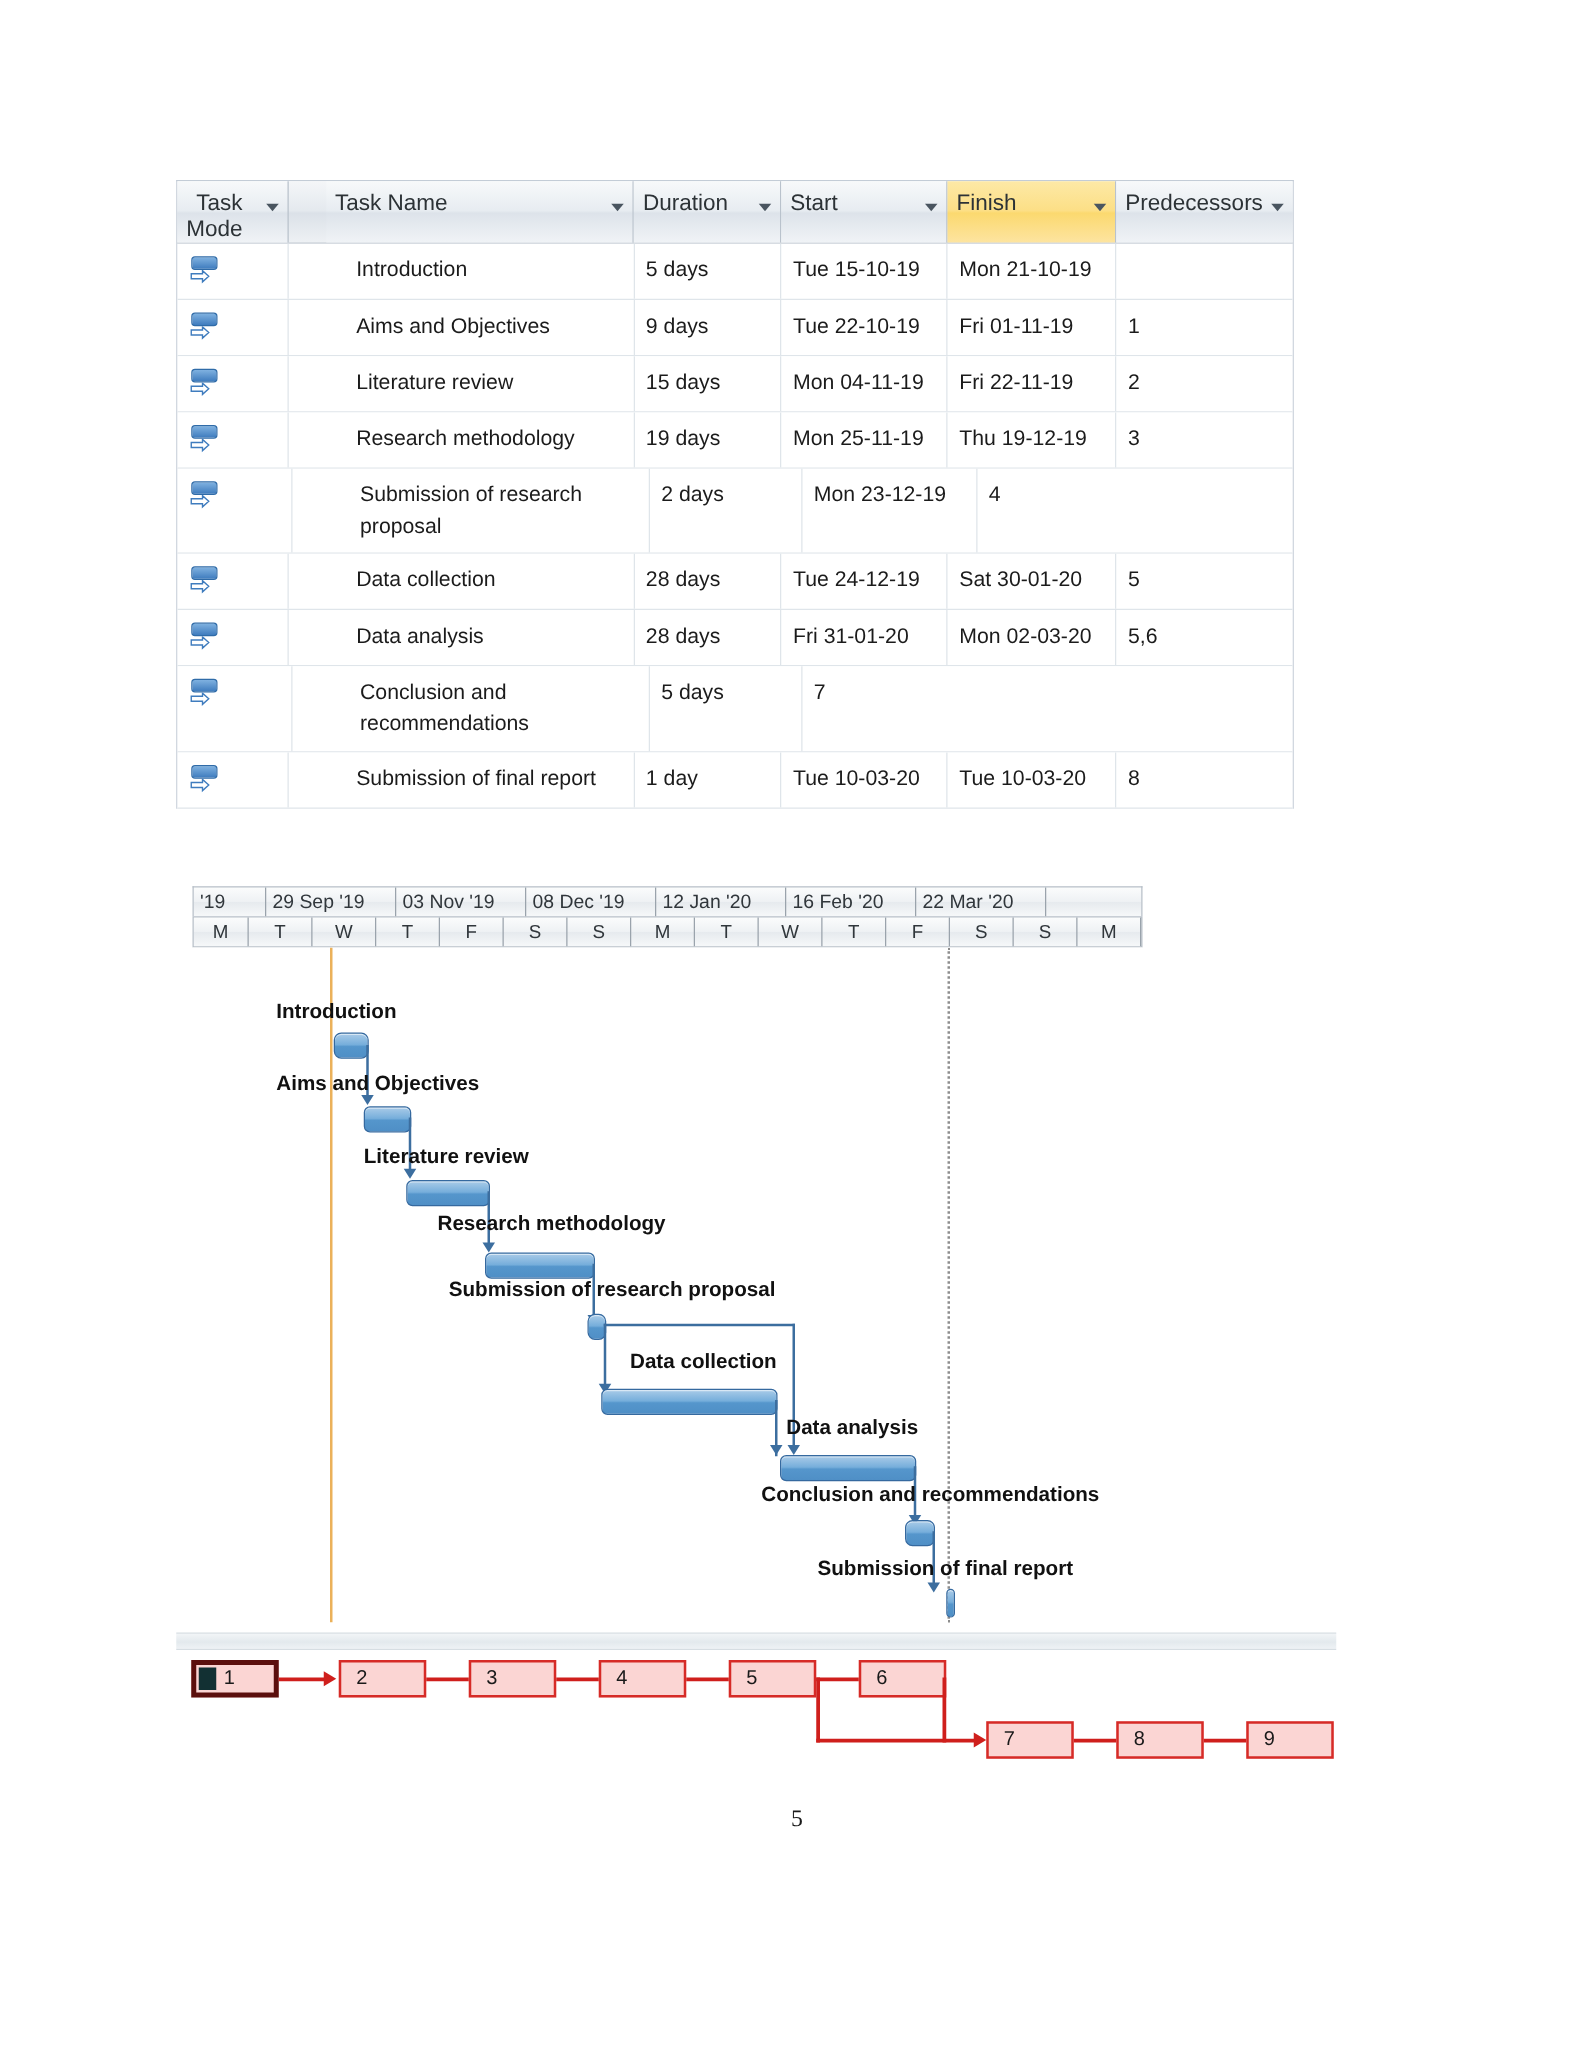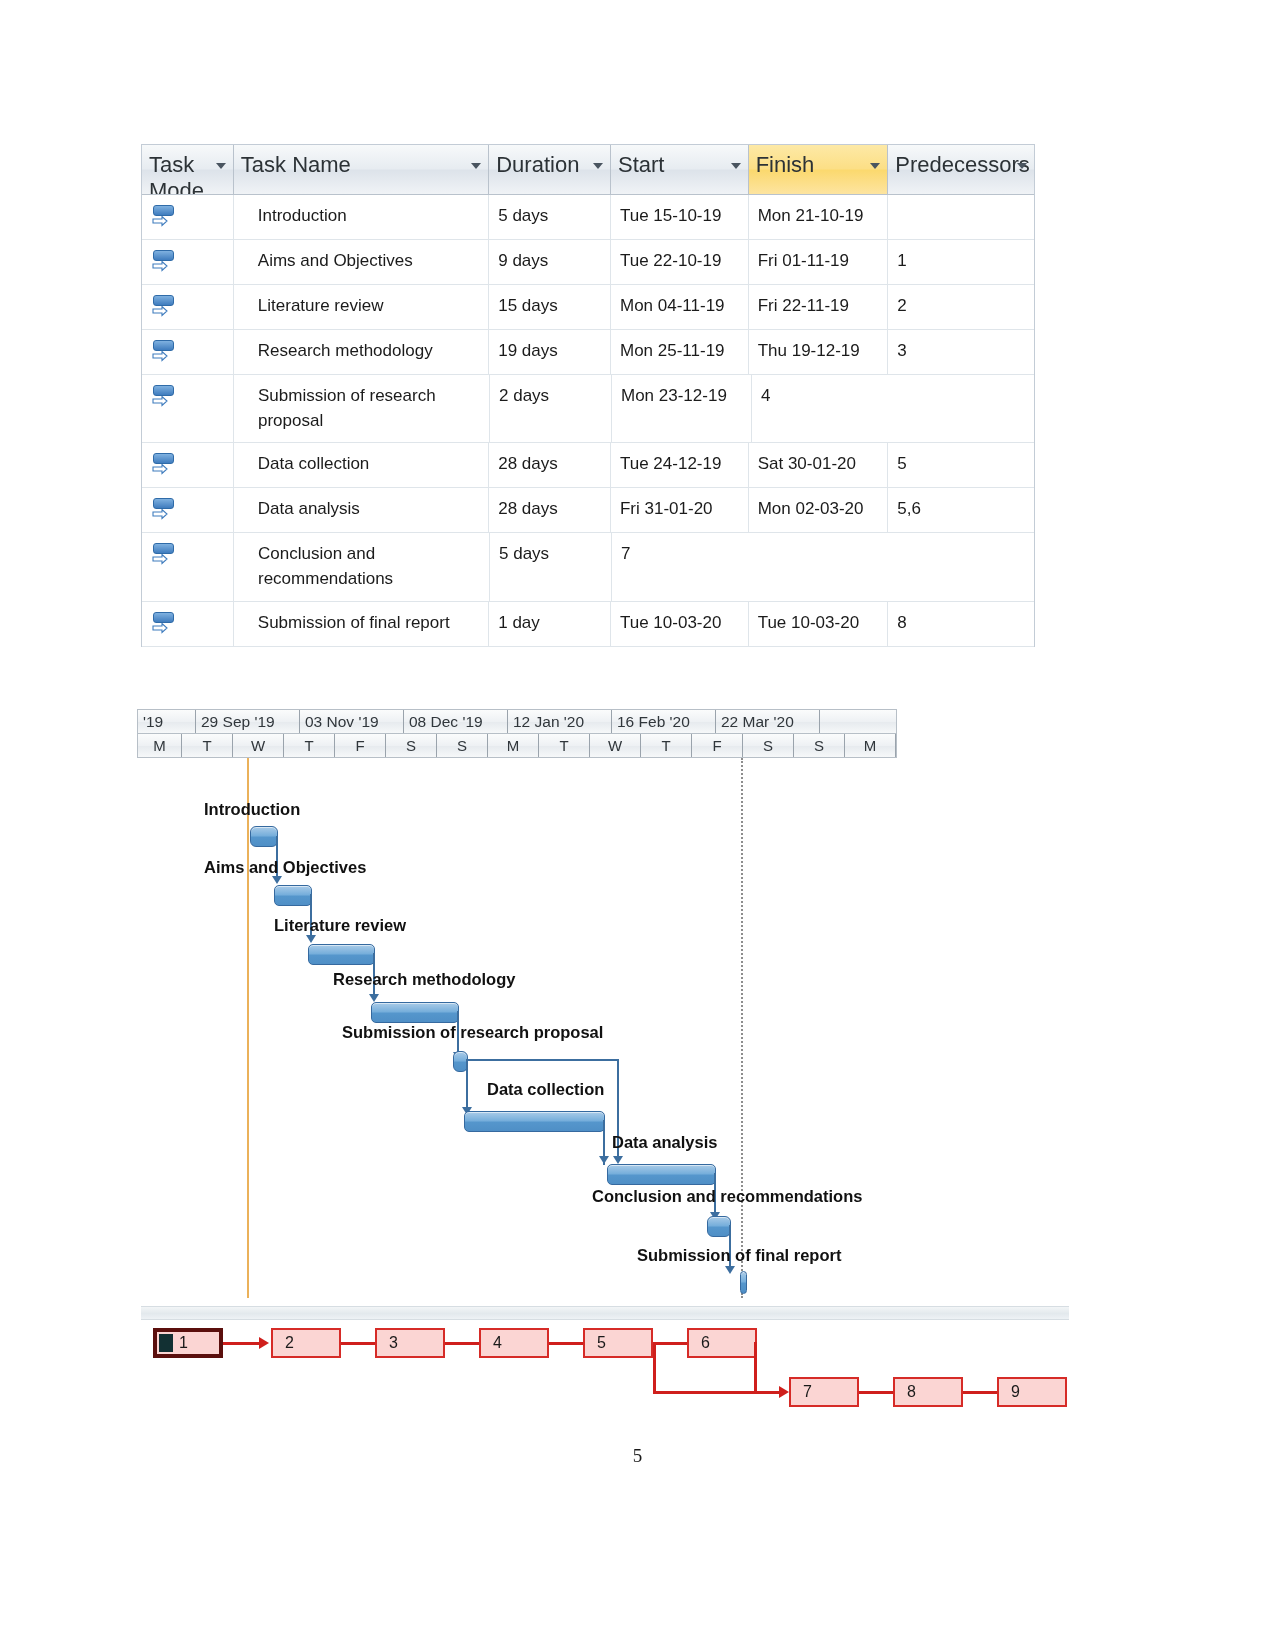--- a/index.html
+++ b/index.html
@@ -26,27 +26,28 @@
     display:flex;
     background:linear-gradient(to bottom,#f4f6f8 0%,#e4e9ee 48%,#dbe1e8 52%,#eef1f4 100%);
     border-bottom:1px solid #b9c2cc;
     height:49px;
   }
   .hcell{
     position:relative;
     display:flex;
     align-items:flex-start;
     padding:7px 6px 0 7px;
-    font-size:22px;
+    font-size:18px;
     color:#2c3236;
     border-right:1px solid #b9c2cc;
     box-sizing:border-box;
     line-height:1.18;
     overflow:hidden;
     background:linear-gradient(to bottom,#f7f9fa 0%,#e7ecf1 48%,#dde3ea 52%,#f0f3f6 100%);
+    text-align:right;
   }
   .hcell.highlight{
     background:linear-gradient(to bottom,#fde9a6 0%,#fcdf86 48%,#fbd96f 52%,#fde4a0 100%);
   }
   .hcell .htxt{display:block;max-width:calc(100% - 22px);}
   .filter-arrow{
     position:absolute;right:7px;top:18px;
     width:0;height:0;
     border-left:5px solid transparent;
     border-right:5px solid transparent;
@@ -59,40 +60,40 @@
     color:#1b1b1b;
     border-right:1px solid #dfe5ea;
     box-sizing:border-box;
     line-height:1.45;
     overflow:hidden;
   }
   .cell.taskname{padding-left:24px;}
 
   
   .c-mode{width:92px;}
-  .c-name{width:256px;}
+  .c-name{width:256px;margin-left:30px;}
   .c-dur{width:122px;}
   .c-start{width:138px;}
   .c-finish{width:140px;}
   .c-pred{width:146px;border-right:none !important;}
 
   .mode-icon{display:block;width:26px;height:26px;position:relative;}
   .mode-icon .chip{
     position:absolute;left:2px;top:1px;width:19px;height:9px;border-radius:3px;
     background:linear-gradient(to bottom,#7fb1e0,#3f7cbe);
     border:1px solid #2f6ba8;
   }
   .mode-icon .arrow{
     position:absolute;left:1px;top:12px;width:22px;height:13px;
   }
 
   
   .gantt{
     position:absolute;
-    left:137px;top:709px;
+    left:154px;top:709px;
     width:760px;
     font-family:"Liberation Sans", sans-serif;
   }
   .tl-row{display:flex;height:23px;
     background:linear-gradient(to bottom,#fbfcfc 0%,#eef1f4 50%,#e6eaee 51%,#f6f8f9 100%);
     border:1px solid #b7bfc7;border-bottom:none;}
   .tl-row.days{border-bottom:1px solid #b7bfc7;}
   .tl-cell{
     border-right:1px solid #9aa3ac;
     font-size:15.5px;color:#30363b;

